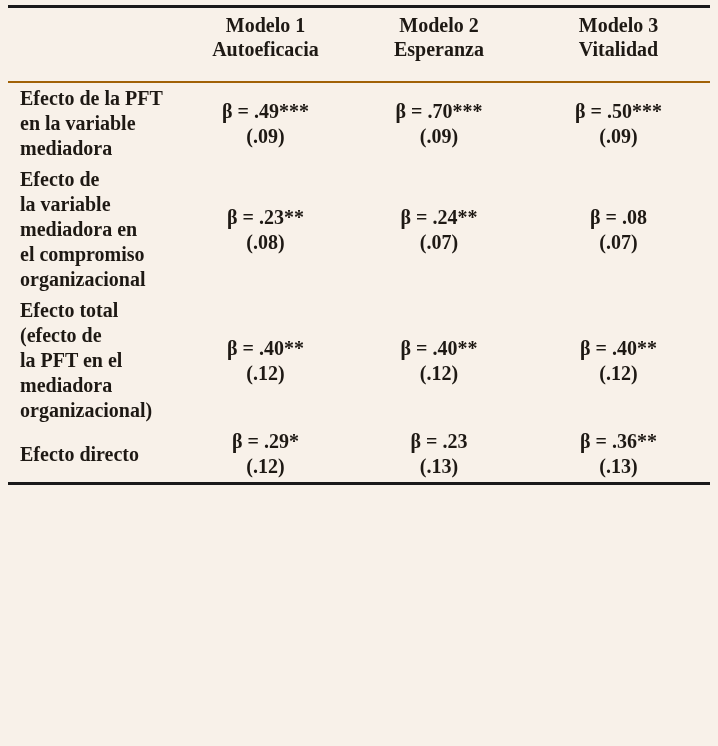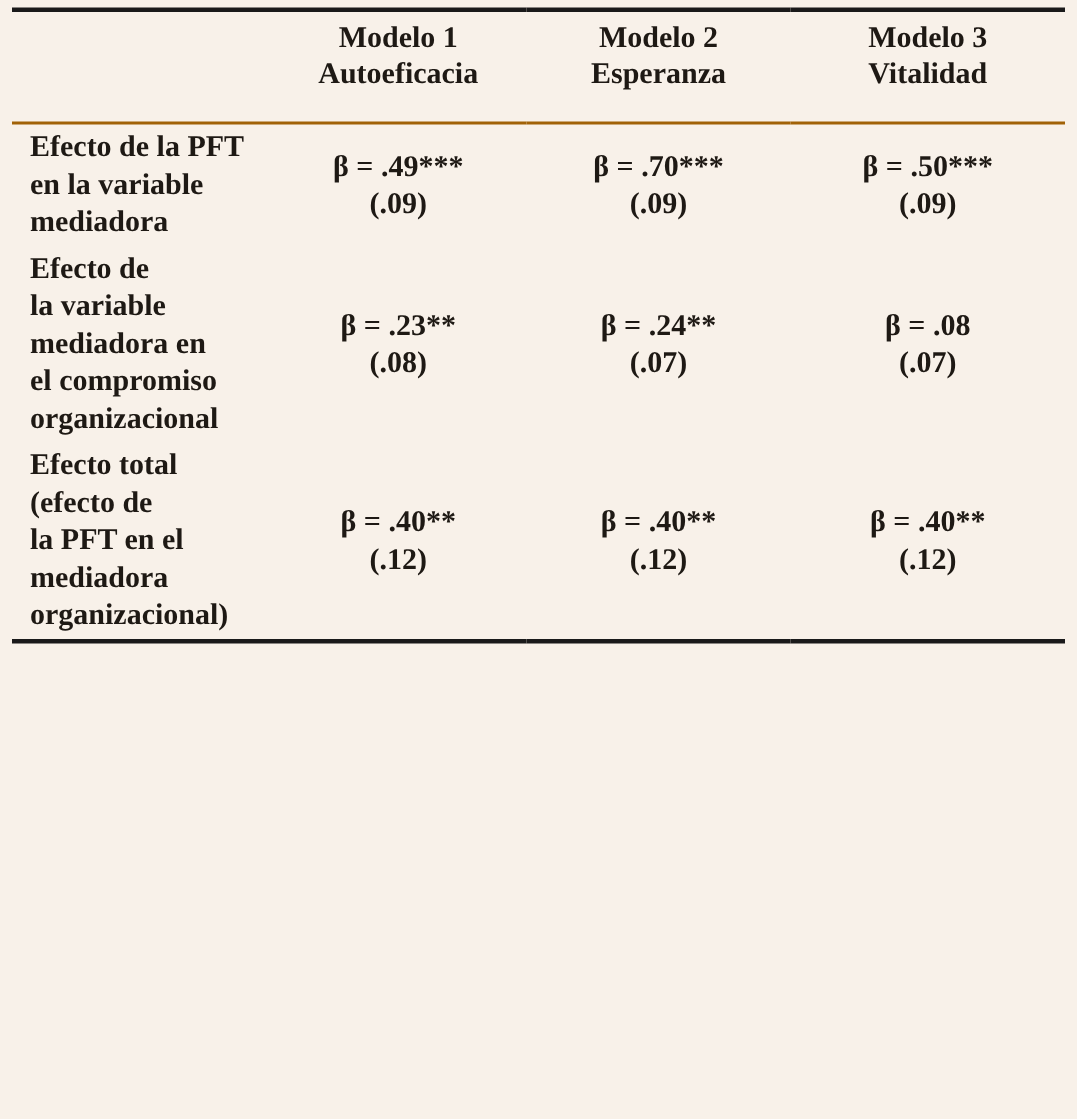--- a/index.html
+++ b/index.html
@@ -100,14 +100,20 @@
     <tr>
       <td class="label">Efecto total
 (efecto de
 la PFT en el
 mediadora
 organizacional)</td>
       <td class="val"><span class="sym">β</span> <span>= .40**</span><span class="se">(.12)</span></td>
       <td class="val"><span class="sym">β</span> <span>= .40**</span><span class="se">(.12)</span></td>
       <td class="val"><span class="sym">β</span> <span>= .40**</span><span class="se">(.12)</span></td>
     </tr>
+    <tr>
+      <td class="label">Efecto directo</td>
+      <td class="val"><span class="sym">β</span> <span>= .29*</span><span class="se">(.12)</span></td>
+      <td class="val"><span class="sym">β</span> <span>= .23</span><span class="se">(.13)</span></td>
+      <td class="val"><span class="sym">β</span> <span>= .36**</span><span class="se">(.13)</span></td>
+    </tr>
   </tbody>
 </table>
 
 </body></html>

